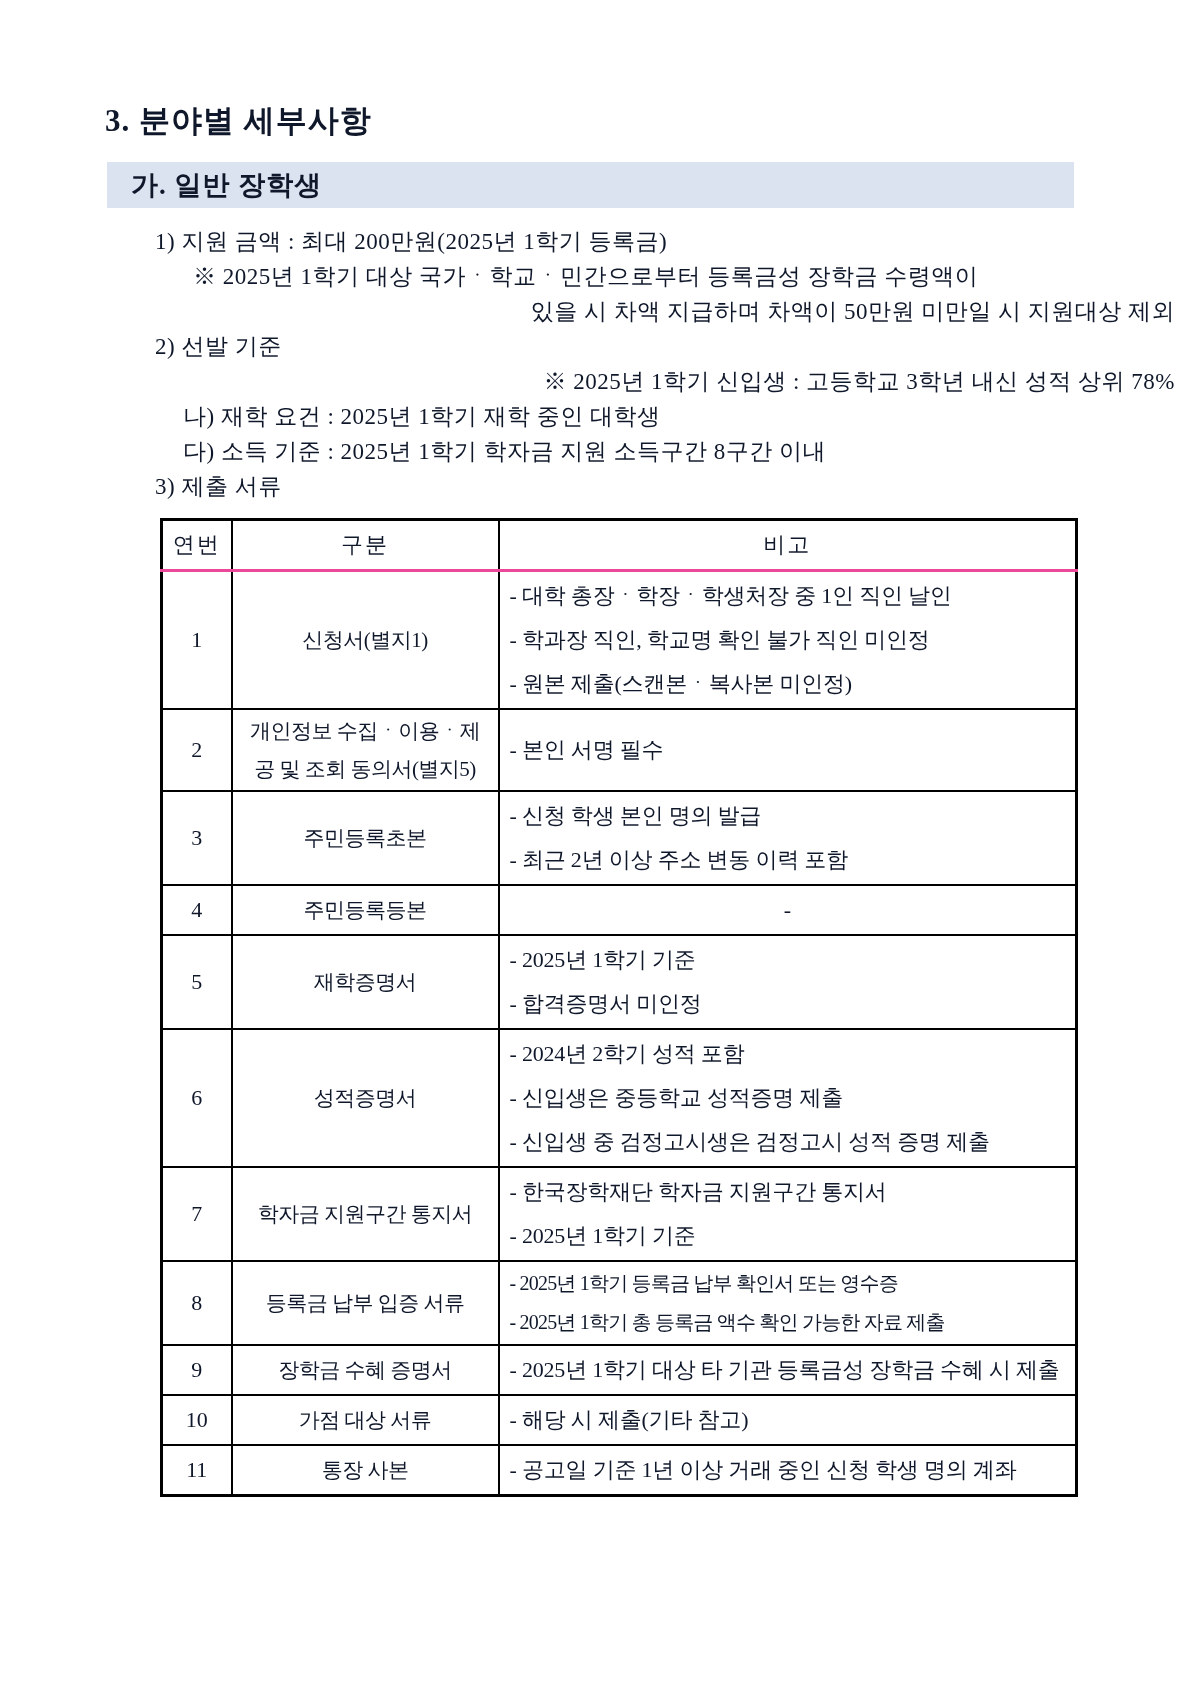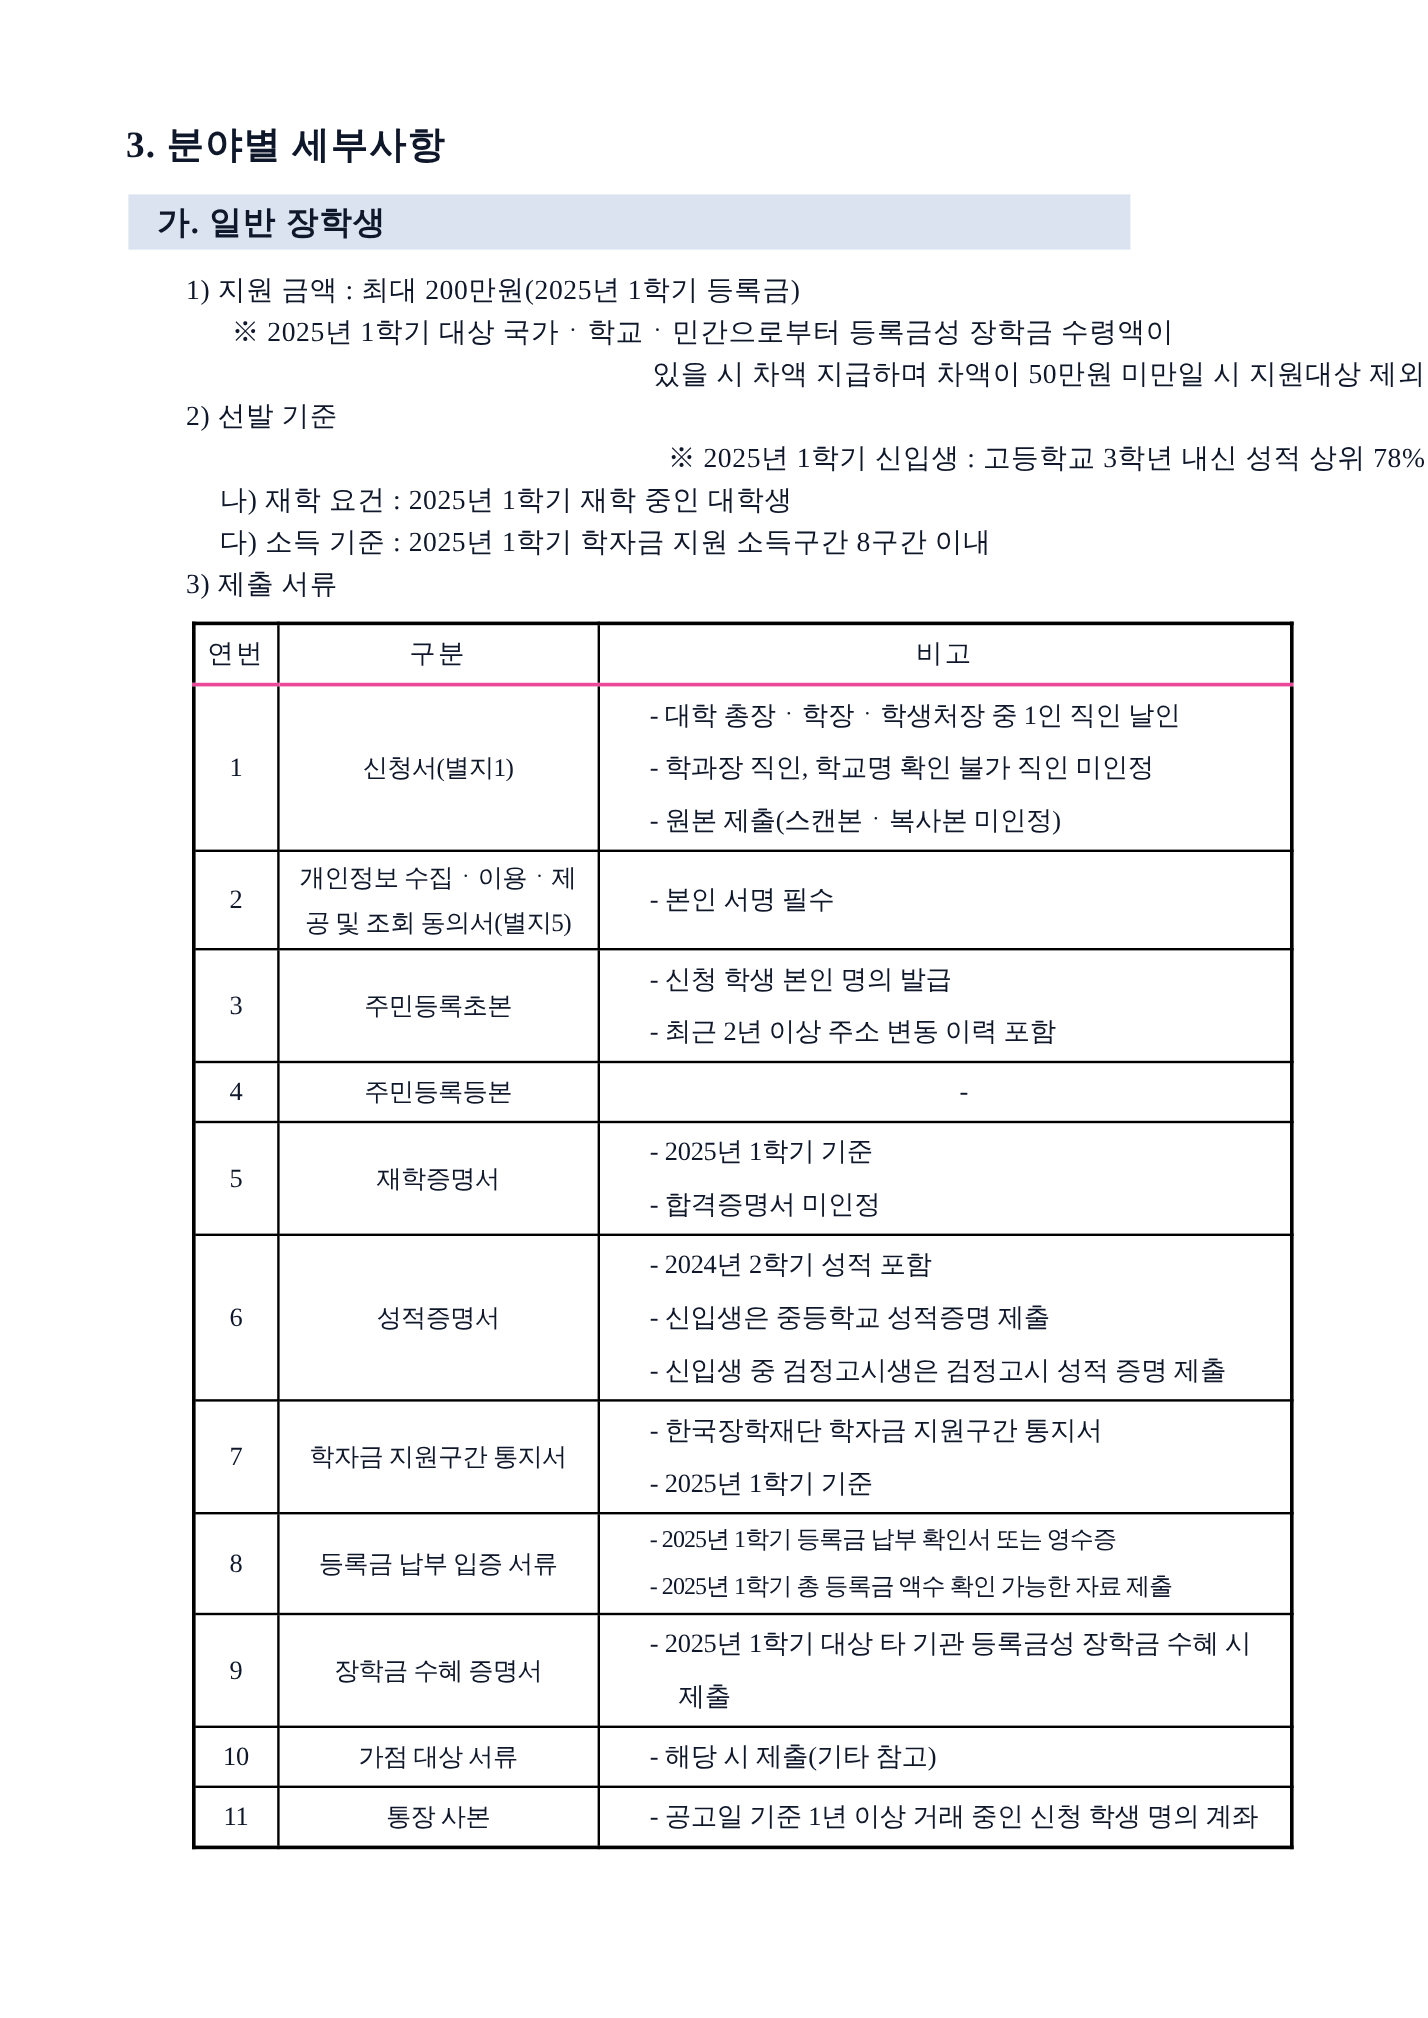--- a/index.html
+++ b/index.html
@@ -14,31 +14,31 @@
   }
   .title {
     margin:0;
     padding:100px 0 0 105px;
     font-size:31px;
     font-weight:bold;
     letter-spacing:1px;
   }
   .band {
     margin:20px 0 0 107px;
-    width:835px;
+    width:967px;
     height:46px;
     line-height:46px;
     padding-left:24px;
     box-sizing:border-box;
     font-size:27px;
     font-weight:bold;
     letter-spacing:1px;
   }
   .list {
-    margin:16px 2px 0 155px;
+    margin:16px 15px 0 155px;
     font-size:23px;
   }
   .list .list-item { line-height:35px; white-space:nowrap; letter-spacing:0.5px; }
   .lv0 { padding-left:0; }
   .lv1 { padding-left:28px; }
   .lv2 { padding-left:38px; }
   .lv3 { padding-left:68px;text-align:right; }
 
   table.doc-table {
     margin:14px 0 0 160px;
@@ -70,21 +70,20 @@
     letter-spacing:-0.5px;
     line-height:38px;
   }
   td.notes-cell { padding:2px 10px; }
   td.notes-cell.centered { text-align:center; }
   .note-line {
     line-height:44px;
     padding-left:24px;
     text-indent:-24px;
     letter-spacing:-0.2px;
-    margin-left:32px;
   }
   tr.compact .note-line {
     font-size:20px;
     letter-spacing:-0.8px;
     line-height:33px;
     padding-top:3px; padding-bottom:3px;
   }
 </style>
 </head>
 <body>

